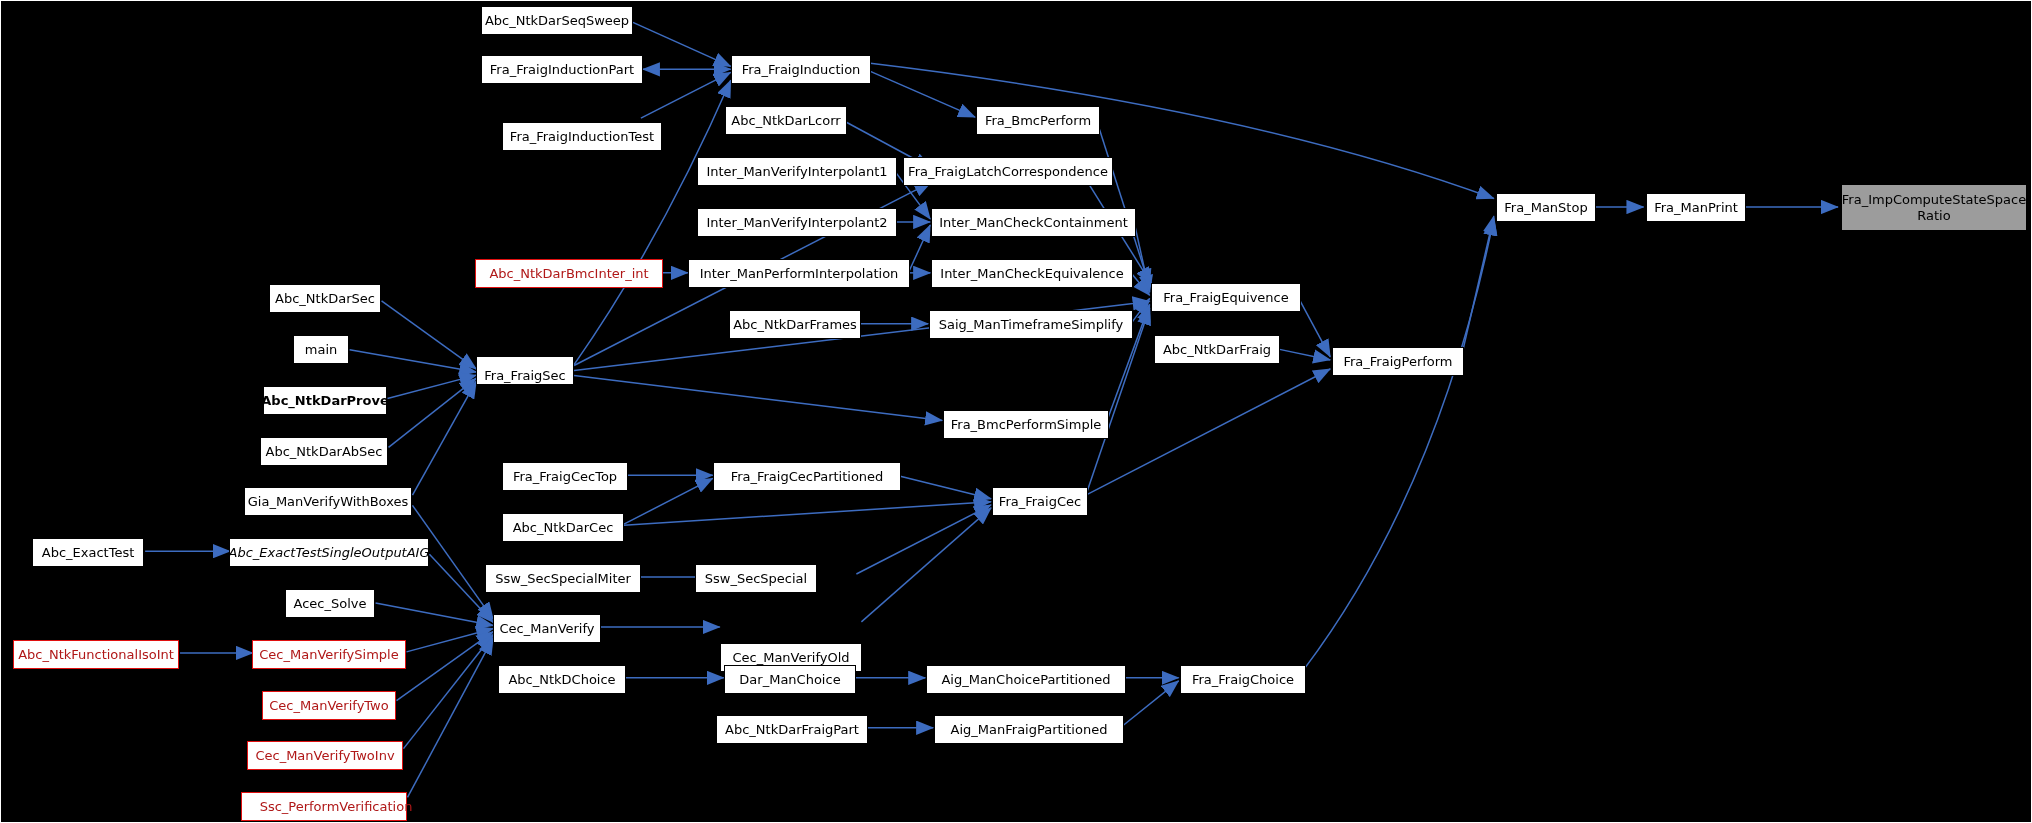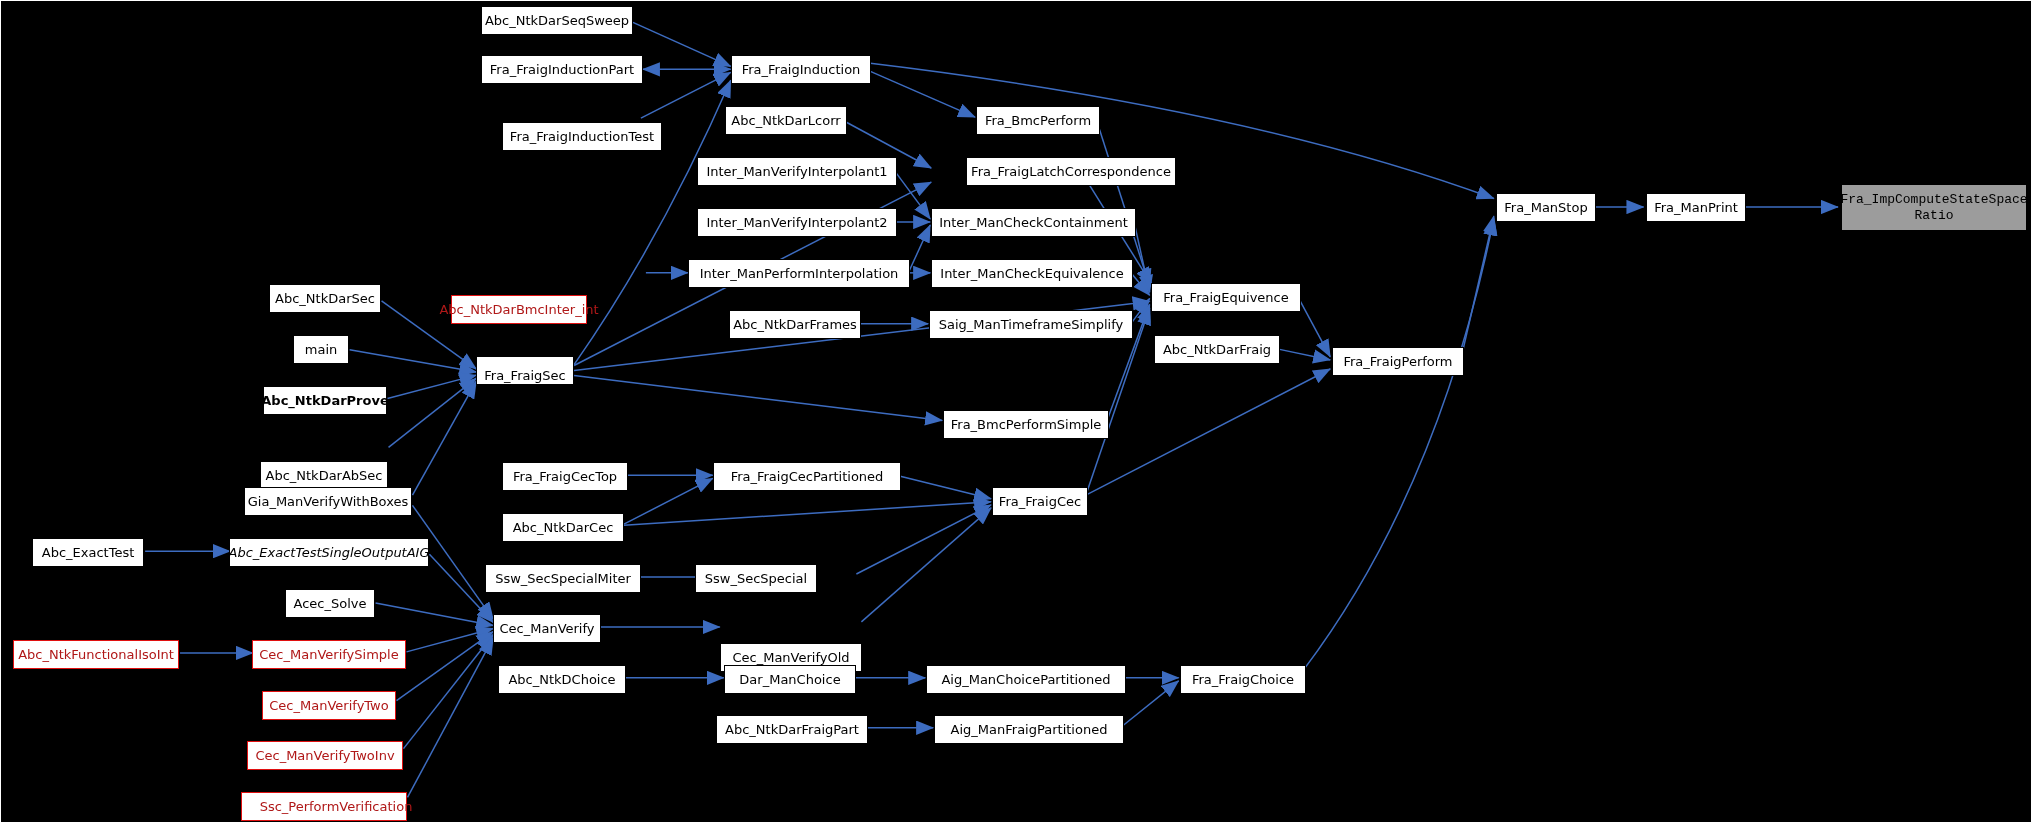--- a/index.html
+++ b/index.html
@@ -32,21 +32,21 @@
     background:var(--node-fill);
     border:1px solid var(--node-border);
     color:var(--node-text);
     display:flex;align-items:center;justify-content:center;
     font-size:13px;line-height:1.2;
     white-space:nowrap;
     cursor:pointer;
   }
   .node .nlabel{white-space:nowrap;padding:0 2px;}
   .node.red{border-color:var(--red-border);color:var(--red-text);}
-  .node.target{background:var(--target-fill);font-weight:normal;font-family:Liberation Mono, monospace;}
+  .node.target{background:var(--target-fill);font-weight:normal;}
   .node.target .nlabel{white-space:pre-line;text-align:center;}
 </style>
 </head>
 <body>
 
 <div id="canvas">
   <svg id="edges" width="2032" height="823" viewBox="0 0 2032 823" xmlns="http://www.w3.org/2000/svg">
     <defs>
       <marker id="arrow" viewBox="0 0 10 8" refX="9.5" refY="4" markerWidth="12" markerHeight="9.6" orient="auto">
         <path d="M0,0 L10,4 L0,8 z" fill="#3d6cc0"></path>
@@ -128,30 +128,30 @@
       </div>
       <div class="node" style="left: 724px; top: 105px; width: 122px; height: 29px;">
         <span class="nlabel">Abc_NtkDarLcorr</span>
       </div>
       <div class="node" style="left: 975px; top: 105px; width: 124px; height: 29px;">
         <span class="nlabel">Fra_BmcPerform</span>
       </div>
       <div class="node" style="left: 696px; top: 156px; width: 200px; height: 29px;">
         <span class="nlabel">Inter_ManVerifyInterpolant1</span>
       </div>
-      <div class="node" style="left: 965px; top: 156px; width: 210px; height: 29px;">
+      <div class="node" style="left: 902px; top: 156px; width: 210px; height: 29px;">
         <span class="nlabel">Fra_FraigLatchCorrespondence</span>
       </div>
       <div class="node" style="left: 696px; top: 207px; width: 200px; height: 29px;">
         <span class="nlabel">Inter_ManVerifyInterpolant2</span>
       </div>
       <div class="node" style="left: 930px; top: 207px; width: 205px; height: 29px;">
         <span class="nlabel">Inter_ManCheckContainment</span>
       </div>
-      <div class="node red" style="left: 450px; top: 258px; width: 136px; height: 29px; margin-top: 36px;">
+      <div class="node red" style="left: 474px; top: 258px; width: 188px; height: 29px;">
         <span class="nlabel">Abc_NtkDarBmcInter_int</span>
       </div>
       <div class="node" style="left: 687px; top: 258px; width: 222px; height: 29px;">
         <span class="nlabel">Inter_ManPerformInterpolation</span>
       </div>
       <div class="node" style="left: 930px; top: 258px; width: 202px; height: 29px;">
         <span class="nlabel">Inter_ManCheckEquivalence</span>
       </div>
       <div class="node" style="left: 728px; top: 309px; width: 132px; height: 29px;">
         <span class="nlabel">Abc_NtkDarFrames</span>
@@ -167,21 +167,21 @@
       </div>
       <div class="node" style="left: 292px; top: 334px; width: 56px; height: 29px;">
         <span class="nlabel">main</span>
       </div>
       <div class="node" style="left: 262px; top: 385px; width: 124px; height: 29px; font-weight: bold;">
         <span class="nlabel">Abc_NtkDarProve</span>
       </div>
       <div class="node" style="left: 475px; top: 355px; width: 98px; height: 29px; align-items: flex-end;">
         <span class="nlabel">Fra_FraigSec</span>
       </div>
-      <div class="node" style="left: 259px; top: 460px; width: 128px; height: 29px; justify-content: center;">
+      <div class="node" style="left: 259px; top: 436px; width: 128px; height: 29px; justify-content: center;">
         <span class="nlabel">Abc_NtkDarAbSec</span>
       </div>
       <div class="node" style="left: 243px; top: 486px; width: 168px; height: 29px;">
         <span class="nlabel">Gia_ManVerifyWithBoxes</span>
       </div>
       <div class="node" style="left: 31px; top: 537px; width: 112px; height: 29px;">
         <span class="nlabel">Abc_ExactTest</span>
       </div>
       <div class="node" style="left: 228px; top: 537px; width: 200px; height: 29px; font-style: italic;">
         <span class="nlabel">Abc_ExactTestSingleOutputAIG</span>

